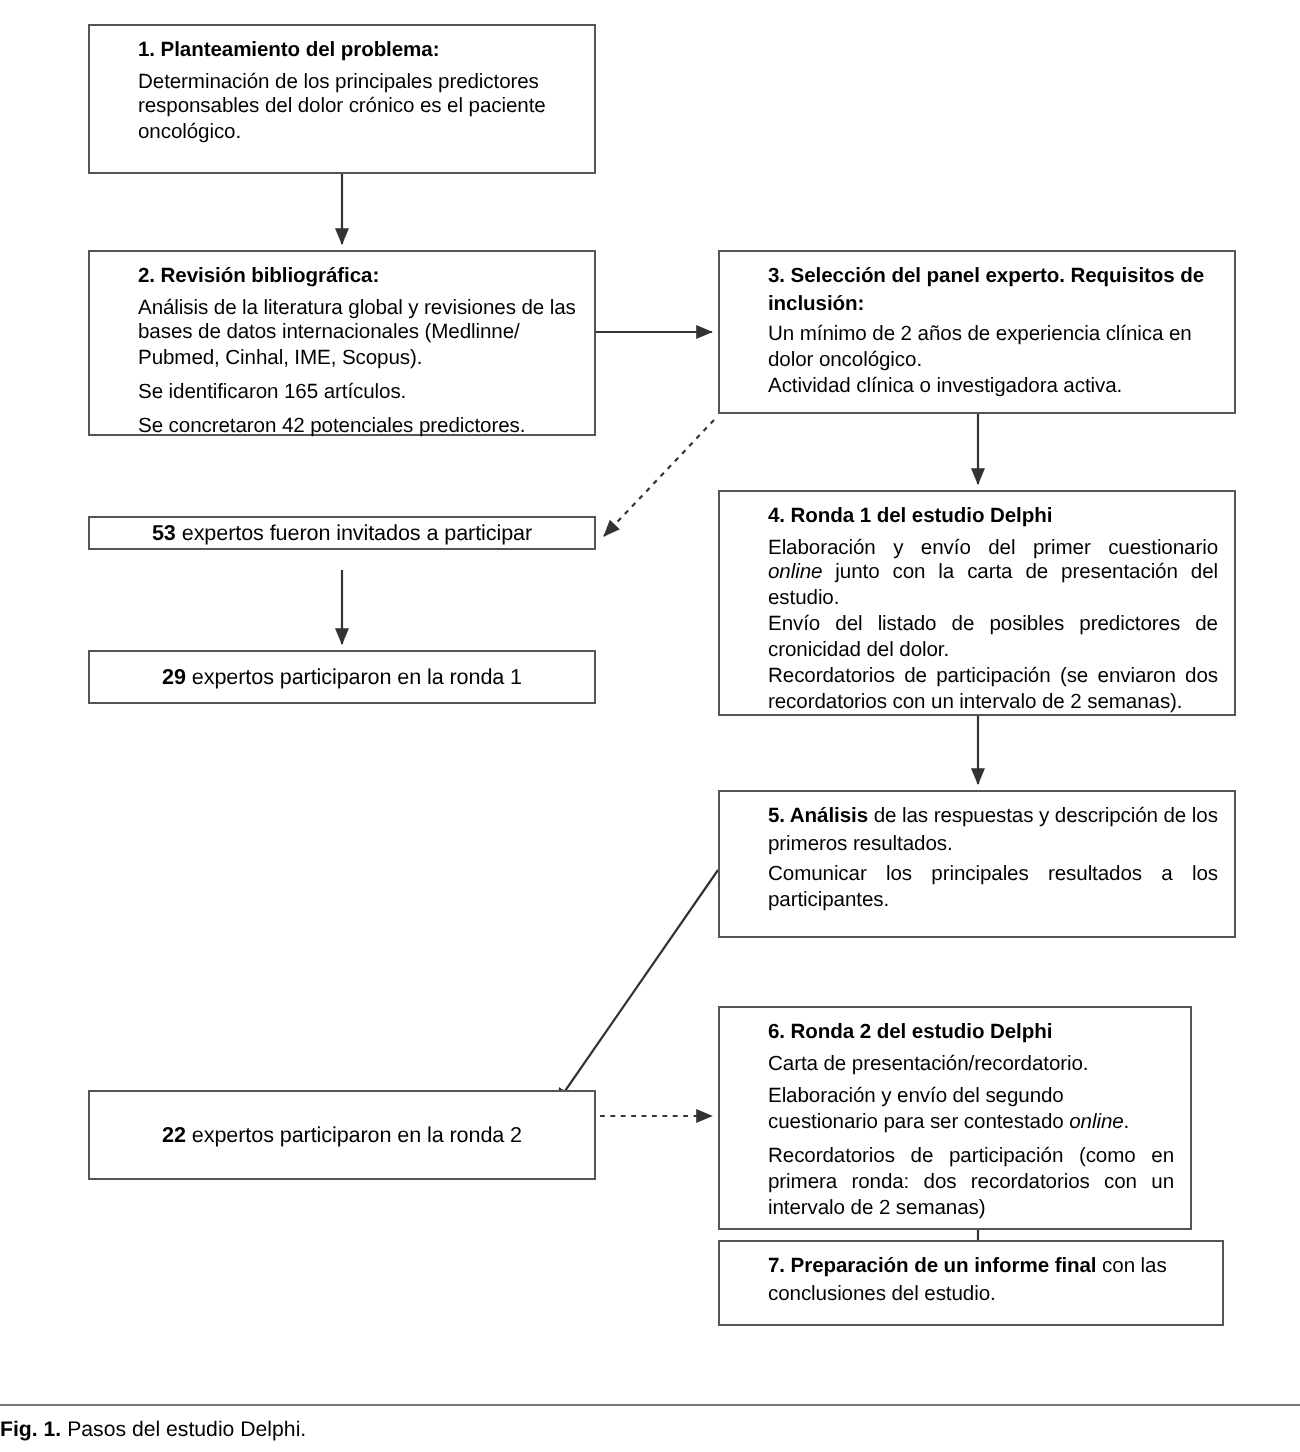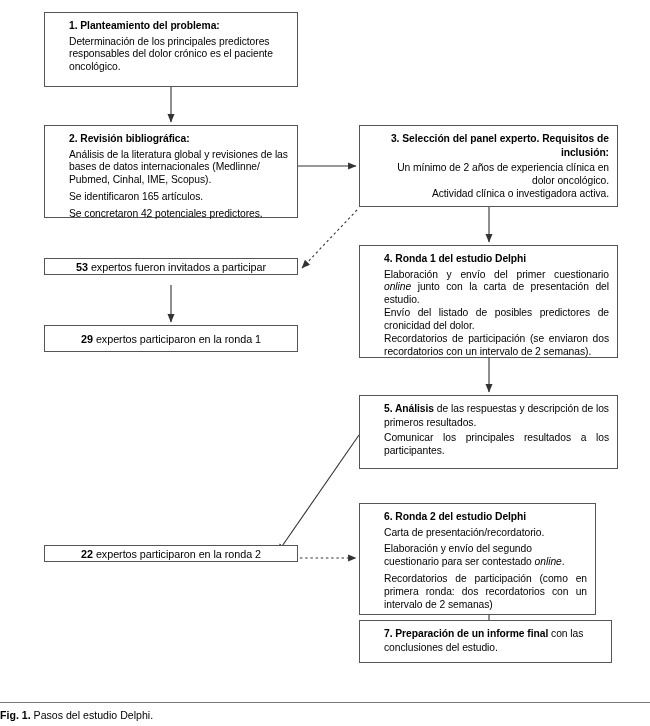--- a/index.html
+++ b/index.html
@@ -76,29 +76,29 @@
     letter-spacing: -0.05px;
   }
   .count-node b {
     font-weight: bold;
     margin-right: 3px;
   }
 
   
   #box1 { left: 44px;  top: 12px;  width: 254px; height: 75px; }
   #box2 { left: 44px;  top: 125px; width: 254px; height: 93px; }
-  #box3 { left: 359px; top: 125px; width: 259px; height: 82px; text-align: right; }
+  #box3 { left: 359px; top: 125px; width: 259px; height: 82px; }
   #box4 { left: 359px; top: 245px; width: 259px; height: 113px; }
   #box5 { left: 359px; top: 395px; width: 259px; height: 74px; }
   #box6 { left: 359px; top: 503px; width: 237px; height: 112px; }
   #box7 { left: 359px; top: 620px; width: 253px; height: 43px; }
 
   #count53 { left: 44px; top: 258px; width: 254px; height: 17px; }
   #count29 { left: 44px; top: 325px; width: 254px; height: 27px; }
-  #count22 { left: 44px; top: 545px; width: 254px; height: 17px; }
+  #count22 { left: 44px; top: 545px; width: 254px; height: 45px; }
 
   
   #caption-rule {
     position: absolute;
     left: 0;
     top: 702px;
     width: 650px;
     height: 1px;
     background: #777777;
     z-index: 2;

